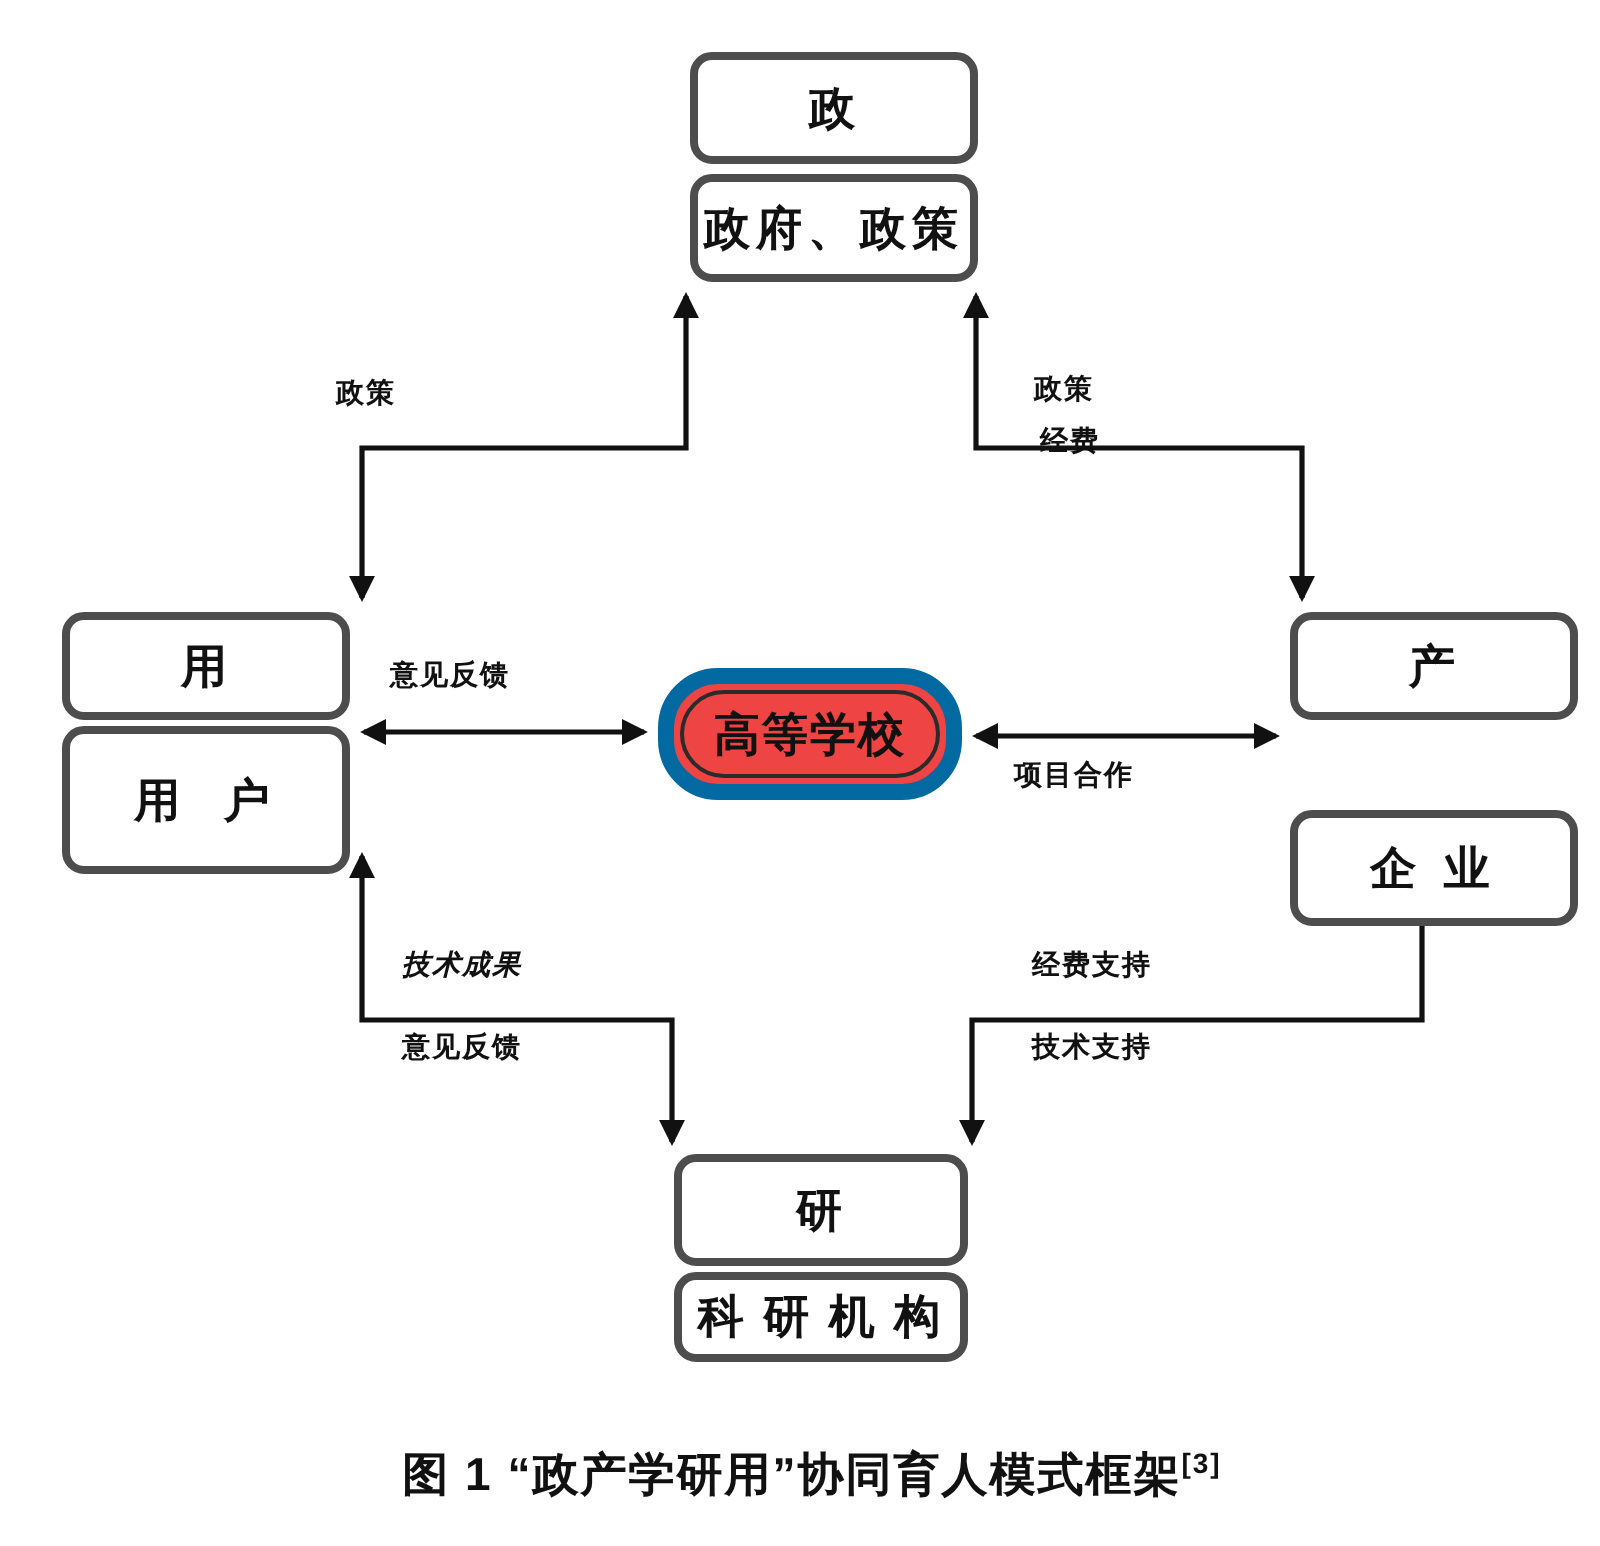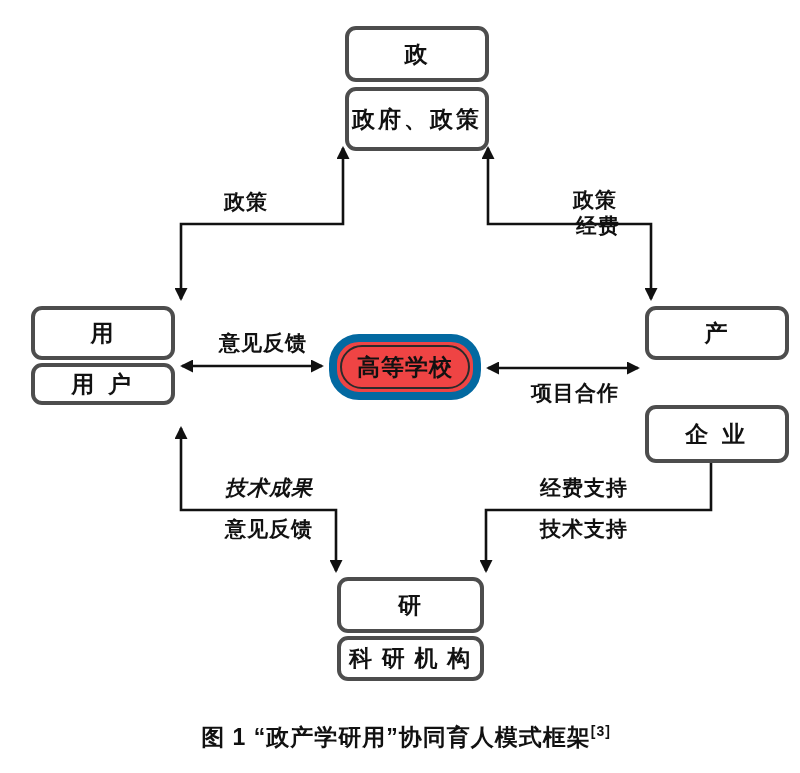--- a/index.html
+++ b/index.html
@@ -18,22 +18,22 @@
   .center-outer {
     position: absolute; z-index: 2; background: #ef4444;
     border: 8px solid #0369a1; border-radius: 30px; box-sizing: border-box; padding: 3px;
   }
   .center-inner {
     width: 100%; height: 100%; border: 2px solid #2b2b2b; border-radius: 24px;
     display: flex; align-items: center; justify-content: center;
     font-size: 23px; font-weight: bold; letter-spacing: 1px; box-sizing: border-box;
   }
   .edge-label {
-    position: absolute; z-index: 3; text-align: right;
-    font-size: 21px; font-weight: bold; letter-spacing: 1px; white-space: pre;
+    position: absolute; z-index: 3; text-align: left;
+    font-size: 14px; font-weight: bold; letter-spacing: 1px; white-space: pre;
   }
   .caption {
     position: absolute; left: 0; right: 0; top: 722px; text-align: center;
     font-family: "Liberation Sans", "DejaVu Sans", sans-serif;
     font-size: 23px; font-weight: bold; letter-spacing: 1px; z-index: 3; margin-left: 12px;
   }
   .caption sup { font-size: 14px; }
 </style>
 </head>
 <body>
@@ -48,24 +48,24 @@
     </defs>
     <polyline points="343,148 343,224 181,224 181,299" fill="none" stroke="#111111" stroke-width="2.6" marker-start="url(#ah)" marker-end="url(#ah)"></polyline>
     <polyline points="488,148 488,224 651,224 651,299" fill="none" stroke="#111111" stroke-width="2.6" marker-start="url(#ah)" marker-end="url(#ah)"></polyline>
     <polyline points="182,366 322,366" fill="none" stroke="#111111" stroke-width="2.6" marker-start="url(#ah)" marker-end="url(#ah)"></polyline>
     <polyline points="488,368 638,368" fill="none" stroke="#111111" stroke-width="2.6" marker-start="url(#ah)" marker-end="url(#ah)"></polyline>
     <polyline points="181,428 181,510 336,510 336,571" fill="none" stroke="#111111" stroke-width="2.6" marker-start="url(#ah)" marker-end="url(#ah)"></polyline>
     <polyline points="486,571 486,510 711,510 711,428" fill="none" stroke="#111111" stroke-width="2.6" marker-start="url(#ah)" marker-end="url(#ah)"></polyline>
   </svg>
 
   <div class="node" style="left:345px; top:26px; width:144px; height:56px;">政</div>
-  <div class="node" style="left:345px; top:87px; width:144px; height:64px; letter-spacing:3px;">政府、政策</div>
+  <div class="node" style="left:345px; top:87px; width:144px; height:54px; letter-spacing:3px;">政府、政策</div>
 
   <div class="node" style="left:31px; top:306px; width:144px; height:54px;">用</div>
-  <div class="node" style="left:31px; top:363px; width:144px; height:42px; letter-spacing:4px;">用 户</div>
+  <div class="node" style="left:31px; top:363px; width:144px; height:74px; letter-spacing:4px;font-family:Liberation Mono, monospace;">用 户</div>
 
   <div class="node" style="left:645px; top:306px; width:144px; height:54px;">产</div>
   <div class="node" style="left:645px; top:363px; width:144px; height:58px; letter-spacing:4px;margin-top:42px;">企 业</div>
 
   <div class="node" style="left:337px; top:577px; width:147px; height:56px;">研</div>
   <div class="node" style="left:337px; top:636px; width:147px; height:45px; letter-spacing:2px;">科 研 机 构</div>
 
   <div class="center-outer" style="left:329px; top:334px; width:152px; height:66px;">
     <div class="center-inner">高等学校</div>
   </div>

